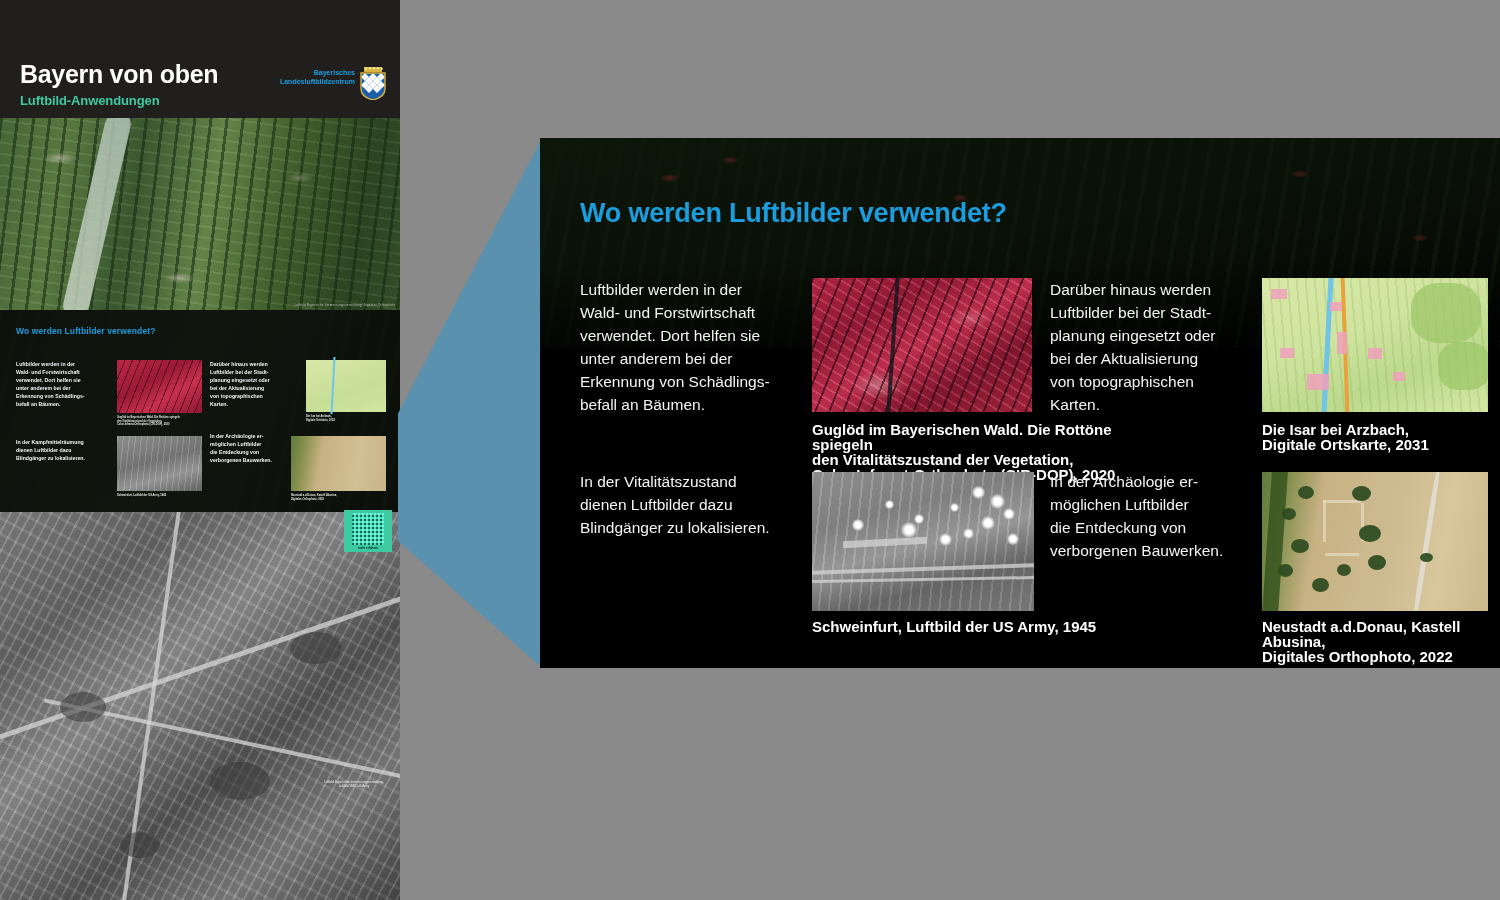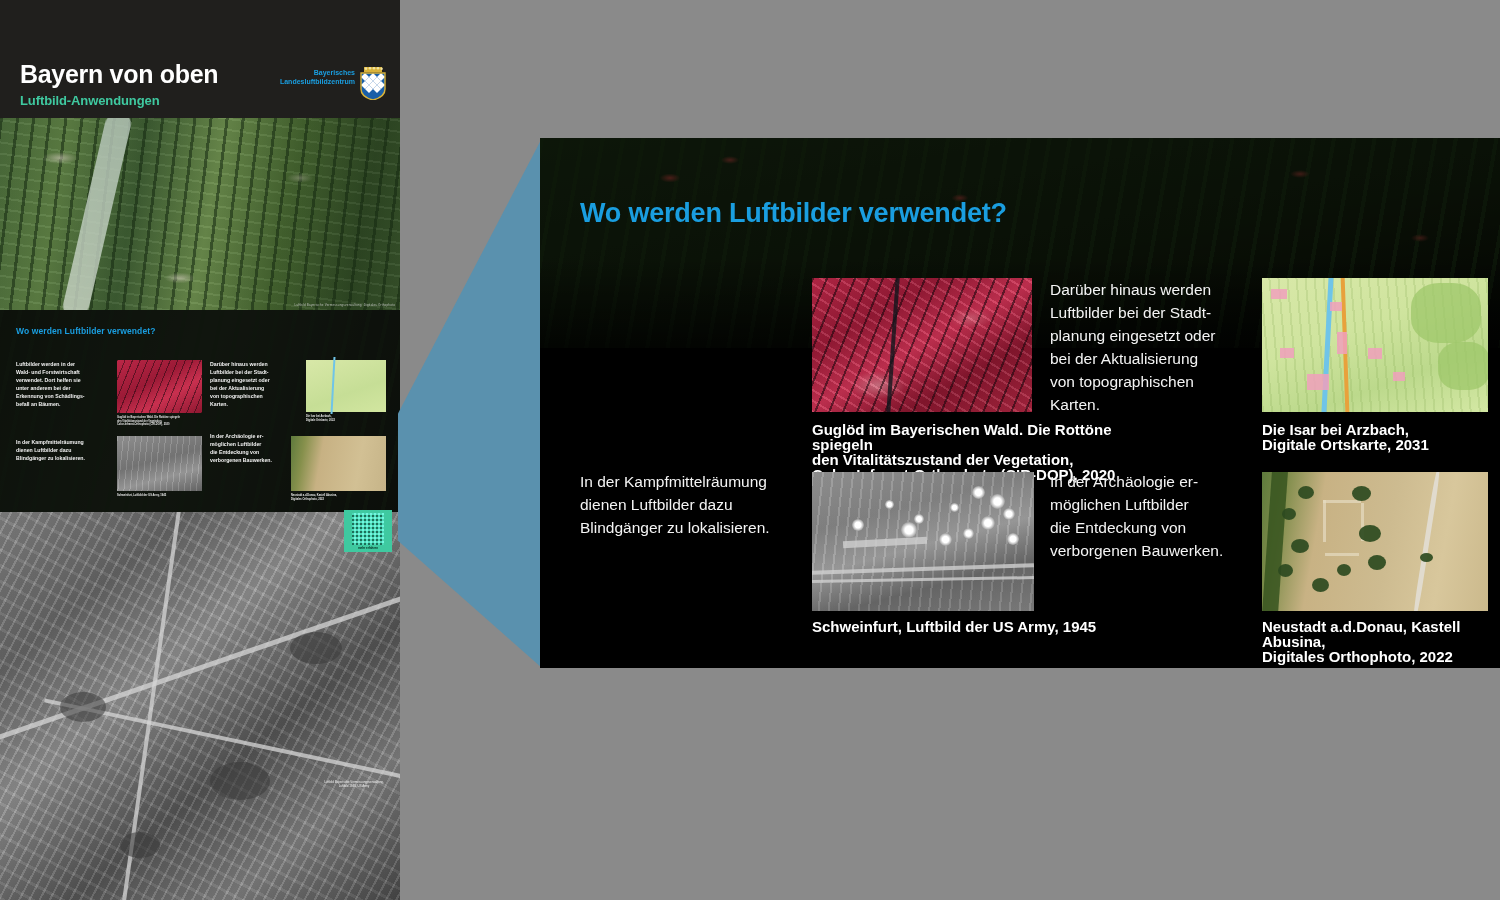--- a/index.html
+++ b/index.html
@@ -275,20 +275,26 @@
   </div>
 
   <div id="connector"></div>
 
   <div id="panel">
     <div id="panel-bg"></div>
     <div id="panel-bg-fade"></div>
 
     <div id="panel-heading">Wo werden Luftbilder verwendet?</div>
 
+    <div class="col-text" id="text-forest">Luftbilder werden in der
+Wald- und Forstwirtschaft
+verwendet. Dort helfen sie
+unter anderem bei der
+Erkennung von Schädlings-
+befall an Bäumen.</div>
     <div class="thumb" id="thumb-cir">
       <div class="art-cir">
           <div class="vein"></div>
         </div>
     </div>
     <div class="cap" id="cap-cir">Guglöd im Bayerischen Wald. Die Rottöne spiegeln
 den Vitalitätszustand der Vegetation,
 Color-Infrarot-Orthophoto (CIR-DOP), 2020</div>
 
     <div class="col-text" id="text-urban">Darüber hinaus werden
@@ -308,21 +314,21 @@
         <div class="mtown" style="left:33%;top:40%;width:10px;height:22px;"></div>
         <div class="mtown" style="left:20%;top:72%;width:22px;height:16px;"></div>
         <div class="mtown" style="left:47%;top:52%;width:14px;height:11px;"></div>
         <div class="mtown" style="left:58%;top:70%;width:12px;height:9px;"></div>
         <div class="mtown" style="left:8%;top:52%;width:14px;height:10px;"></div>
       </div>
     </div>
     <div class="cap" id="cap-map">Die Isar bei Arzbach,
 Digitale Ortskarte, 2031</div>
 
-    <div class="col-text" id="text-ordnance">In der Kampfmittelräumung
+    <div class="col-text" id="text-ordnance">In der Vitalitätszustand
 dienen Luftbilder dazu
 Blindgänger zu lokalisieren.</div>
     <div class="thumb" id="thumb-bw">
       <div class="art-bw">
         <div class="strip" style="left:0;top:68%;width:100%;height:4px;transform:rotate(-2deg);"></div>
         <div class="strip" style="left:0;top:76%;width:100%;height:3px;transform:rotate(-1deg);"></div>
         <div class="strip" style="left:14%;top:48%;width:38%;height:7px;transform:rotate(-3deg);"></div>
         <div class="crater" style="left:72%;top:10%;width:13px;height:13px;"></div>
         <div class="crater" style="left:80%;top:16%;width:15px;height:15px;"></div>
         <div class="crater" style="left:86%;top:26%;width:12px;height:12px;"></div>

